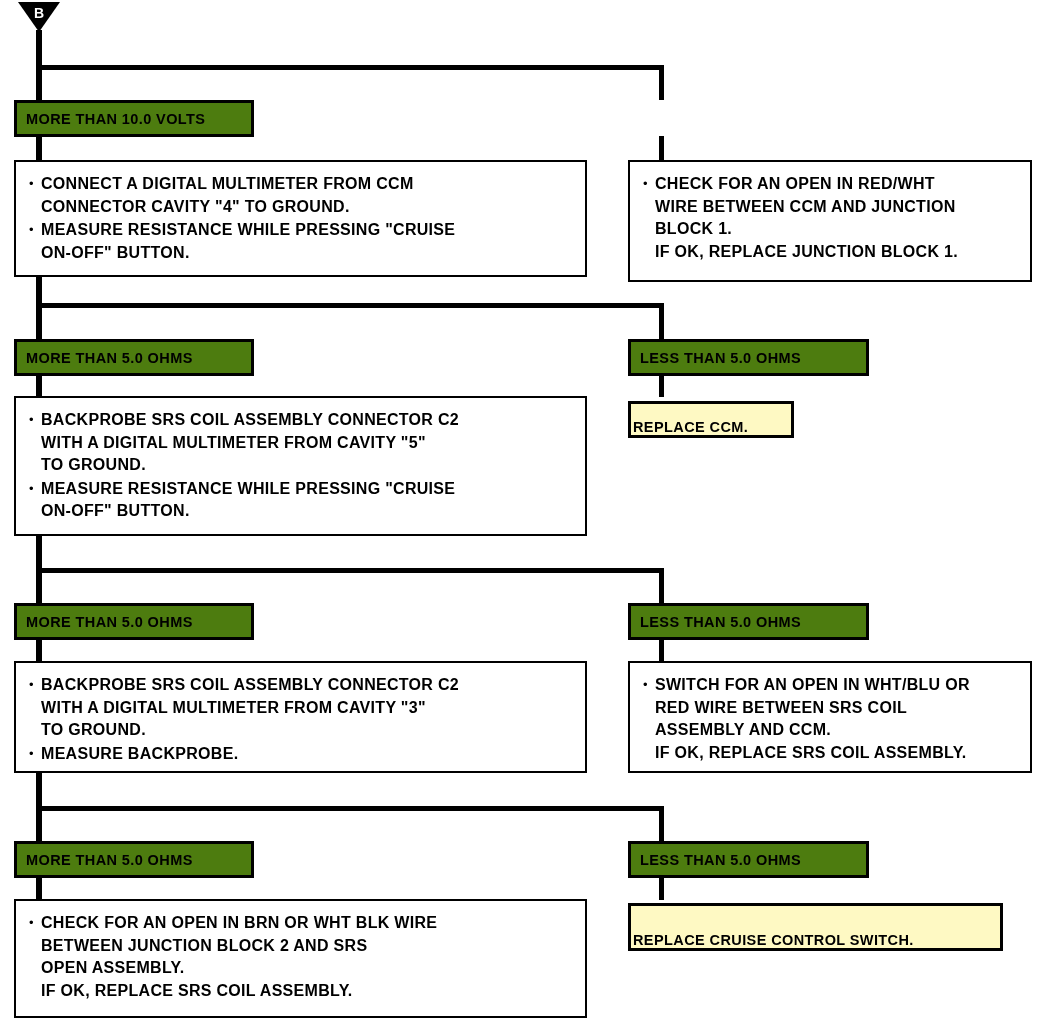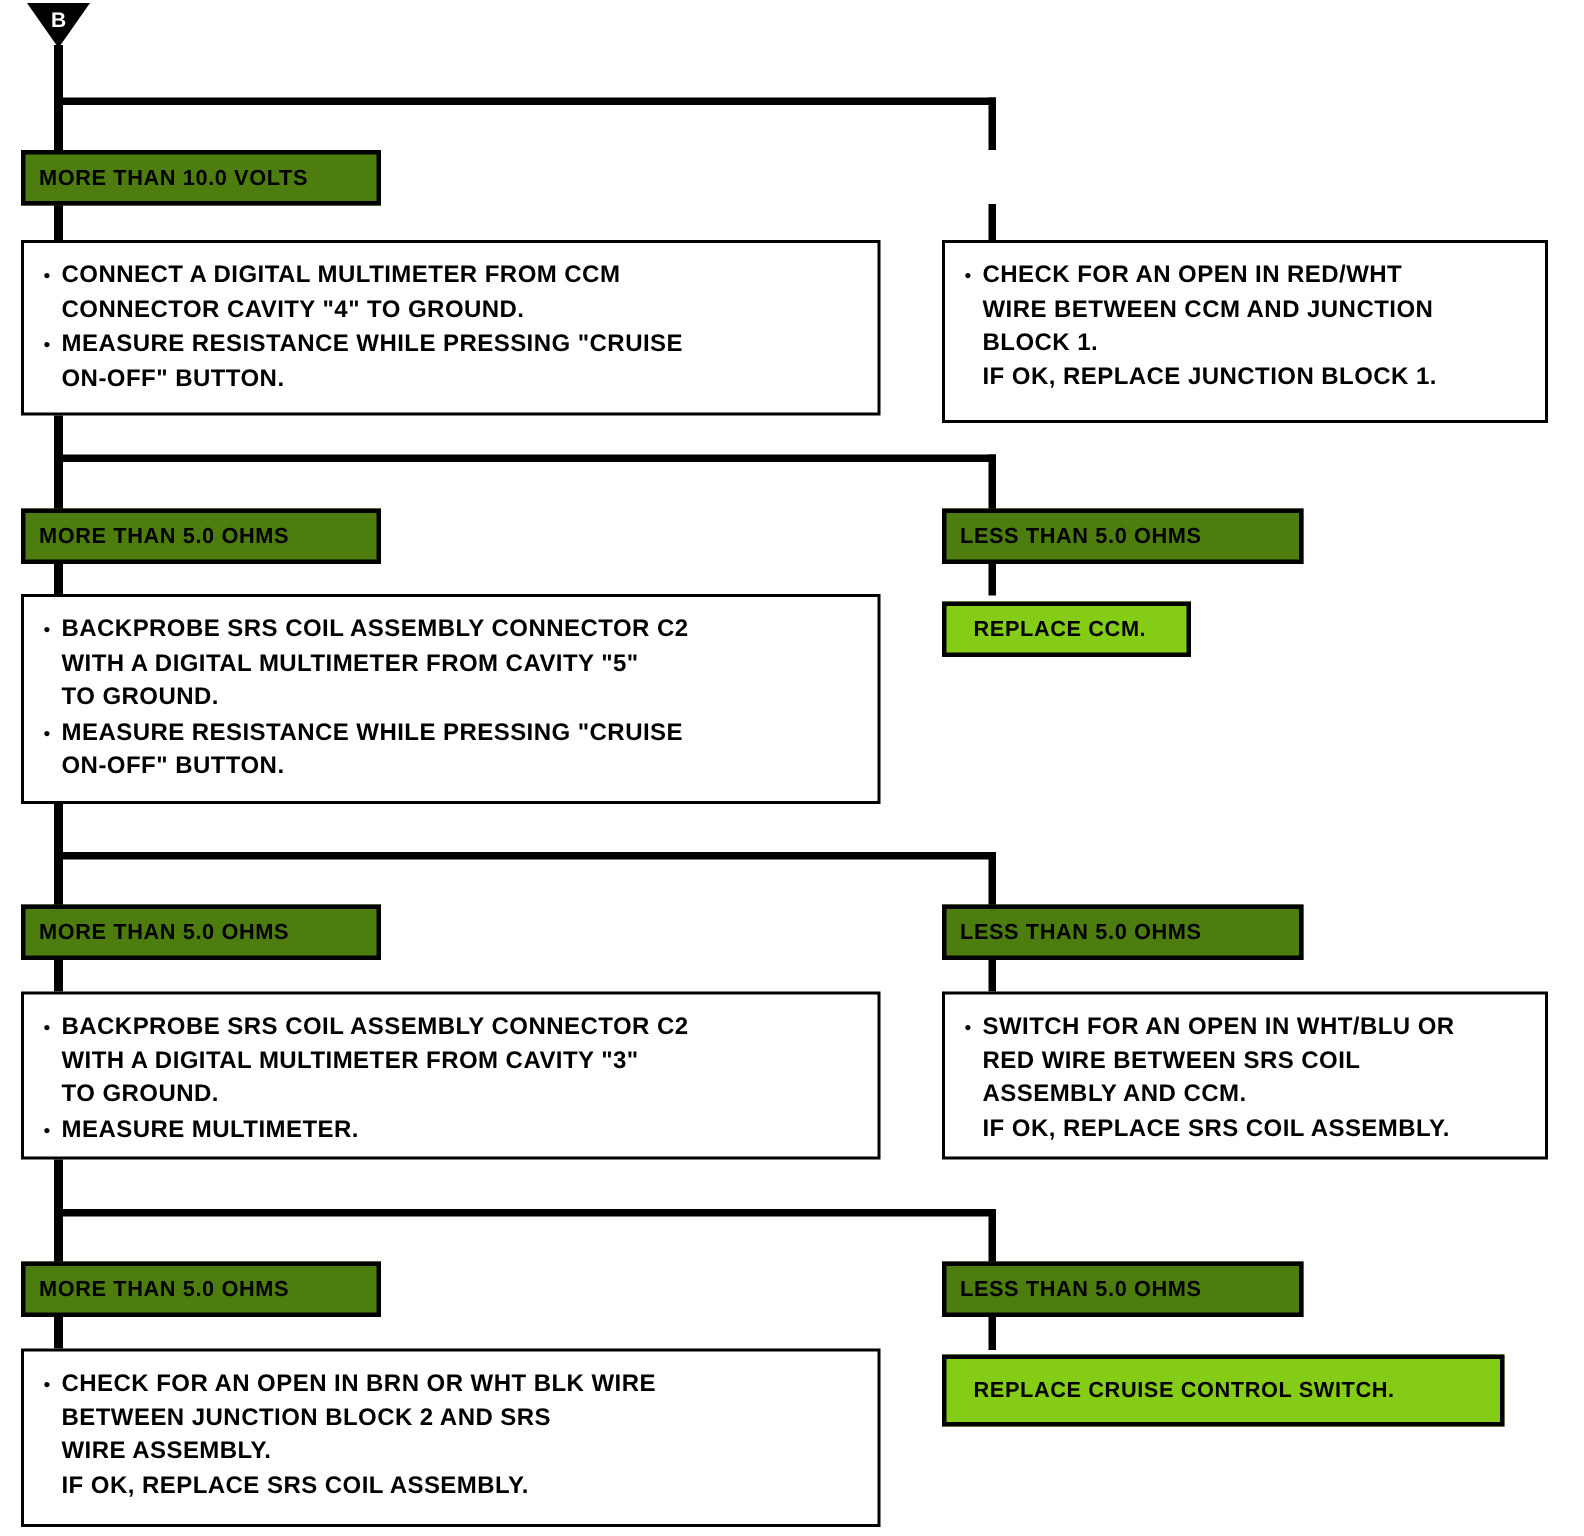--- a/index.html
+++ b/index.html
@@ -107,25 +107,25 @@
     font-weight: bold;
     line-height: 22.5px;
     letter-spacing: 0.3px;
     color: #000000;
     white-space: nowrap;
     font-family: "Liberation Sans", sans-serif;
   }
   .result-box {
     position: absolute;
     border: 3px solid #000000;
-    background: #84cc16;
+    background: #fef9c3;
     box-sizing: border-box;
     display: flex;
-    align-items: center;
-    padding-left: 18px;
+    align-items: flex-end;
+    padding-left: 2px;
   }
   .result-box .label {
     font-size: 14.5px;
     font-weight: bold;
     letter-spacing: 0.4px;
     color: #000000;
     white-space: nowrap;
     font-family: "Liberation Sans", sans-serif;
   }
 </style>
@@ -249,21 +249,21 @@
       <div class="bullet-mark">•</div>
       <div class="bullet-text">
         <div class="tline">BACKPROBE SRS COIL ASSEMBLY CONNECTOR C2</div>
         <div class="tline">WITH A DIGITAL MULTIMETER FROM CAVITY "3"</div>
         <div class="tline">TO GROUND.</div>
       </div>
     </div>
     <div class="bullet-row">
       <div class="bullet-mark">•</div>
       <div class="bullet-text">
-        <div class="tline">MEASURE MULTIMETER.</div>
+        <div class="tline">MEASURE BACKPROBE.</div>
       </div>
     </div>
   </div>
 
   <div class="action-box" style="left:628px; top:661px; width:404px; height:112px;">
     <div class="bullet-row">
       <div class="bullet-mark">•</div>
       <div class="bullet-text">
         <div class="tline">SWITCH FOR AN OPEN IN WHT/BLU OR</div>
         <div class="tline">RED WIRE BETWEEN SRS COIL</div>
@@ -280,21 +280,21 @@
   <div class="cond-box" style="left:628px; top:841px; width:241px; height:37px;">
     <span class="label">LESS THAN 5.0 OHMS</span>
   </div>
 
   <div class="action-box" style="left:14px; top:899px; width:573px; height:119px;">
     <div class="bullet-row">
       <div class="bullet-mark">•</div>
       <div class="bullet-text">
         <div class="tline">CHECK FOR AN OPEN IN BRN OR WHT BLK WIRE</div>
         <div class="tline">BETWEEN JUNCTION BLOCK 2 AND SRS</div>
-        <div class="tline">WIRE ASSEMBLY.</div>
+        <div class="tline">OPEN ASSEMBLY.</div>
         <div class="tline">IF OK, REPLACE SRS COIL ASSEMBLY.</div>
       </div>
     </div>
   </div>
 
   <div class="result-box" style="left:628px; top:903px; width:375px; height:48px;">
     <span class="label">REPLACE CRUISE CONTROL SWITCH.</span>
   </div>
 
 </div>

